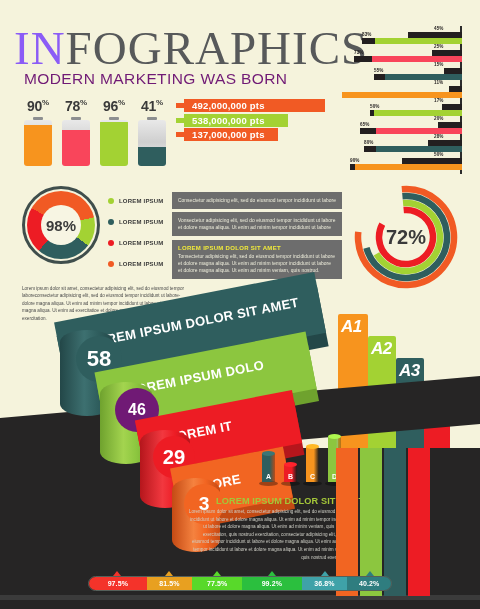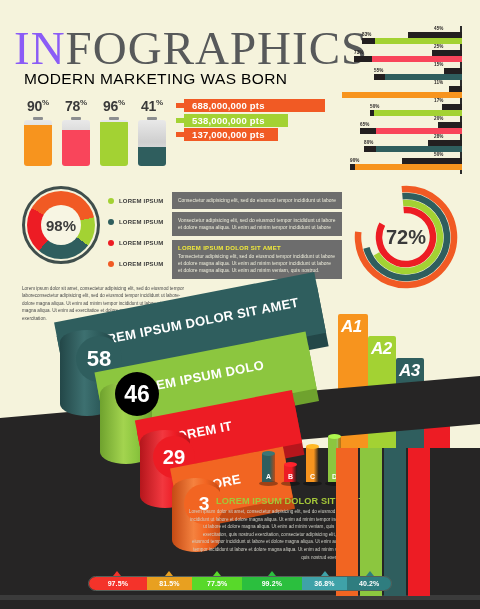--- a/index.html
+++ b/index.html
@@ -14,21 +14,21 @@
   
   .title{
     position:absolute;left:14px;top:22px;
     font-family:"Liberation Serif", serif;
     font-size:47px;line-height:52px;letter-spacing:1px;
     color:#57595a;font-weight:400;white-space:nowrap;
   }
   .title .t-dark{color:#8b5cf6;}
   .subtitle{
     position:absolute;left:24px;top:70px;
-    font-size:15.5px;letter-spacing:.4px;color:#000000;font-weight:400;
+    font-size:15.5px;letter-spacing:.4px;color:#701a75;font-weight:400;
   }
 
   
   .batt-wrap{position:absolute;left:24px;top:98px;width:150px;height:72px;}
   .batt{position:absolute;width:28px;}
   .batt .pct{
     position:absolute;top:0;left:-2px;width:32px;text-align:center;
     font-size:14px;font-weight:bold;color:#3a3a3a;letter-spacing:-.3px;
   }
   .batt .pct sup{font-size:8px;vertical-align:super;}
@@ -175,21 +175,21 @@
         <div class="cap"></div>
         <div class="body">
           <div class="fill" style="height:18.86px;background:#2f5e5e;"></div>
         </div>
       </div>
     </div>
 
   <div class="pts-wrap">
       <div class="pts-row">
         <div class="pts-tail" style="background:#f15a24;"></div>
-        <div class="pts-bar" style="width:141px;background:#f15a24;">688,000,000 pts</div>
+        <div class="pts-bar" style="width:141px;background:#f15a24;">492,000,000 pts</div>
       </div>
       <div class="pts-row">
         <div class="pts-tail" style="background:#a3d233;"></div>
         <div class="pts-bar" style="width:104px;background:#a3d233;">538,000,000 pts</div>
       </div>
       <div class="pts-row">
         <div class="pts-tail" style="background:#f15a24;"></div>
         <div class="pts-bar" style="width:94px;background:#f15a24;">137,000,000 pts</div>
       </div>
     </div>
@@ -310,21 +310,21 @@
           <div class="rb-txt" style="left: 30px; top: 18.6px; font-size: 13px;">LOREM IPSUM DOLOR SIT AMET</div>
         </div>
         <div style="position: absolute; left: 60px; top: 330px; width: 54px; height: 86px; background: linear-gradient(90deg, rgb(35, 71, 72) 0%, rgb(61, 112, 112) 45%, rgb(47, 94, 94) 70%, rgb(35, 71, 72) 100%); border-radius: 27px / 12px;"></div>
         <div class="cyl-num" style="left: 76px; top: 336px; width: 46px; height: 46px; background: rgb(47, 94, 94); font-size: 22.08px;">58</div>
       </div>
       <div>
         <div style="position: absolute; left: 100px; top: 372px; width: 215px; height: 58px; background: rgb(140, 198, 63); transform: rotate(-11deg); transform-origin: left center; box-shadow: rgb(111, 162, 46) 0px 12.76px 0px;">
           <div class="rb-txt" style="left: 30px; top: 17.4px; font-size: 13px;">LOREM IPSUM DOLO</div>
         </div>
         <div style="position: absolute; left: 100px; top: 382px; width: 52px; height: 82px; background: linear-gradient(90deg, rgb(111, 162, 46) 0%, rgb(163, 212, 79) 45%, rgb(140, 198, 63) 70%, rgb(111, 162, 46) 100%); border-radius: 26px / 12px;"></div>
-        <div class="cyl-num" style="left: 115px; top: 372px; width: 44px; height: 44px; background: #000000; font-size: 23px;">46</div>
+        <div class="cyl-num" style="left: 115px; top: 388px; width: 44px; height: 44px; background: #701a75; font-size: 16px;">46</div>
       </div>
       <div>
         <div style="position: absolute; left: 140px; top: 420px; width: 160px; height: 54px; background: rgb(237, 28, 36); transform: rotate(-11deg); transform-origin: left center; box-shadow: rgb(181, 22, 28) 0px 11.88px 0px;">
           <div class="rb-txt" style="left: 30px; top: 16.2px; font-size: 13px;">LOREM IT</div>
         </div>
         <div style="position: absolute; left: 140px; top: 430px; width: 50px; height: 78px; background: linear-gradient(90deg, rgb(181, 22, 28) 0%, rgb(242, 56, 63) 45%, rgb(237, 28, 36) 70%, rgb(181, 22, 28) 100%); border-radius: 25px / 12px;"></div>
         <div class="cyl-num" style="left: 153px; top: 436px; width: 42px; height: 42px; background: rgb(237, 28, 36); font-size: 20.16px;">29</div>
       </div>
       <div>
         <div style="position: absolute; left: 175px; top: 468px; width: 115px; height: 52px; background: rgb(242, 101, 34); transform: rotate(-11deg); transform-origin: left center; box-shadow: rgb(196, 74, 20) 0px 11.44px 0px;">

